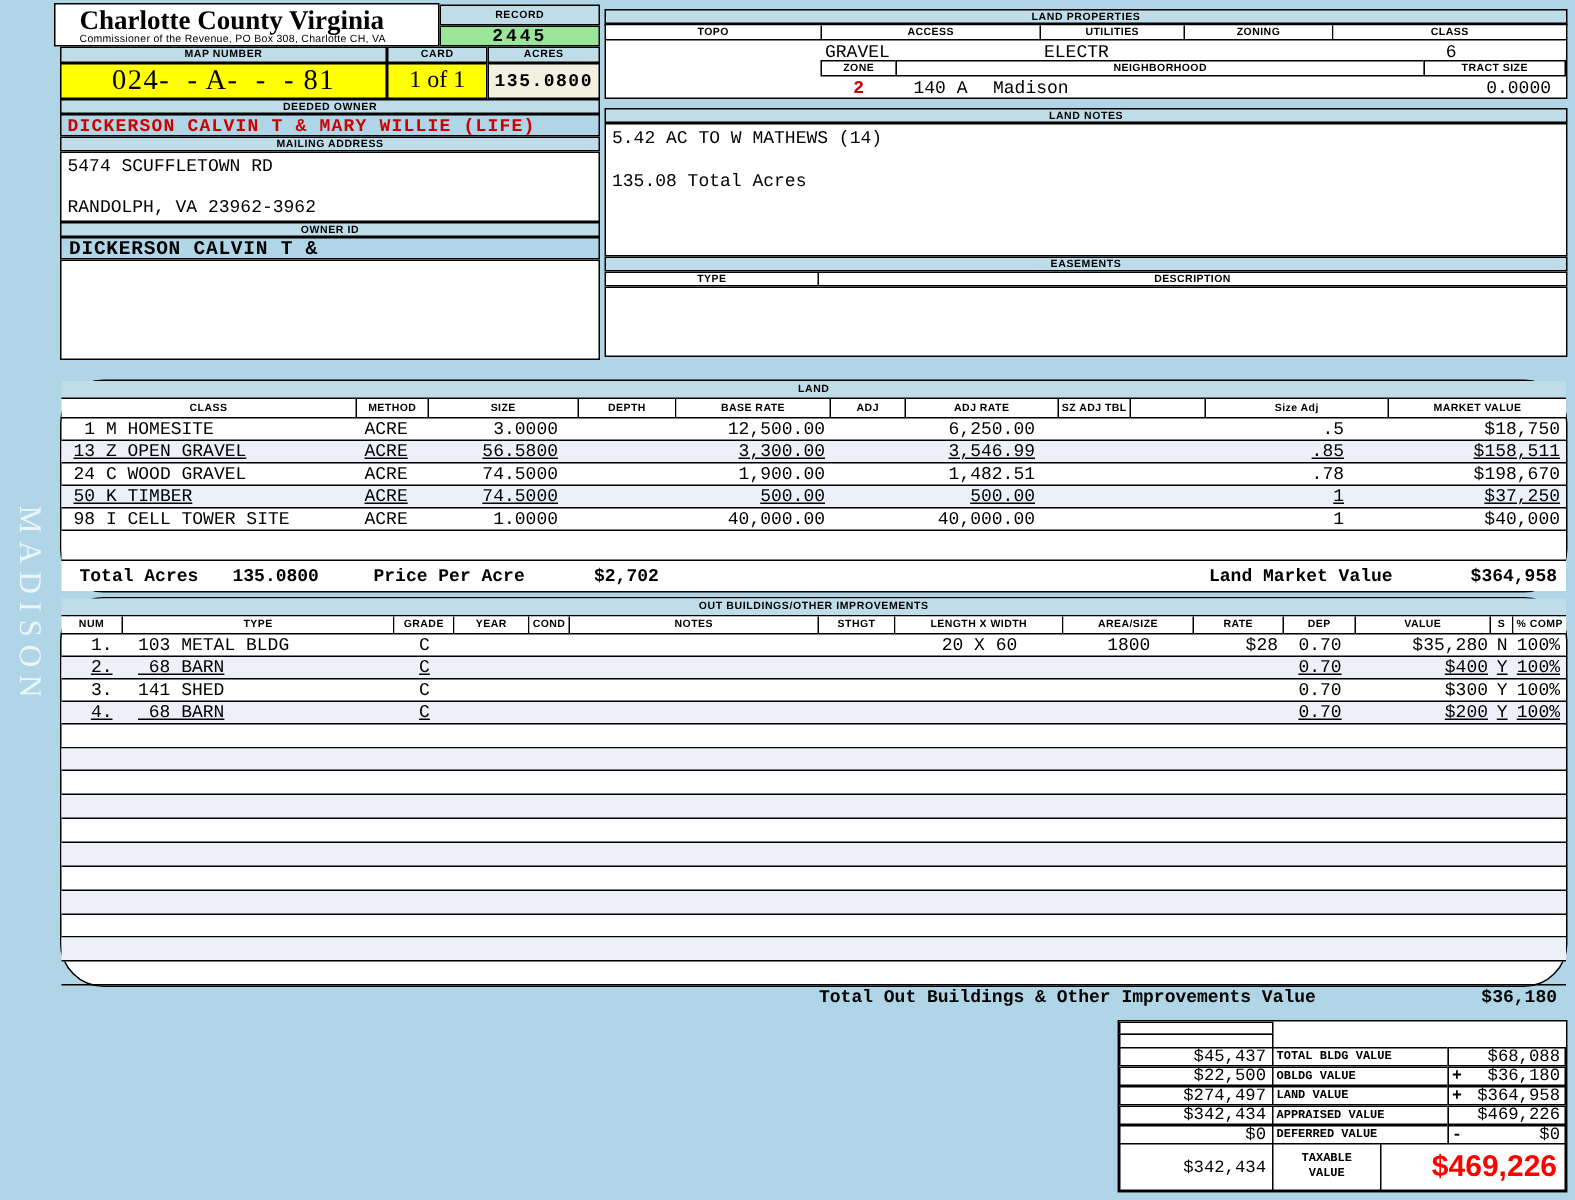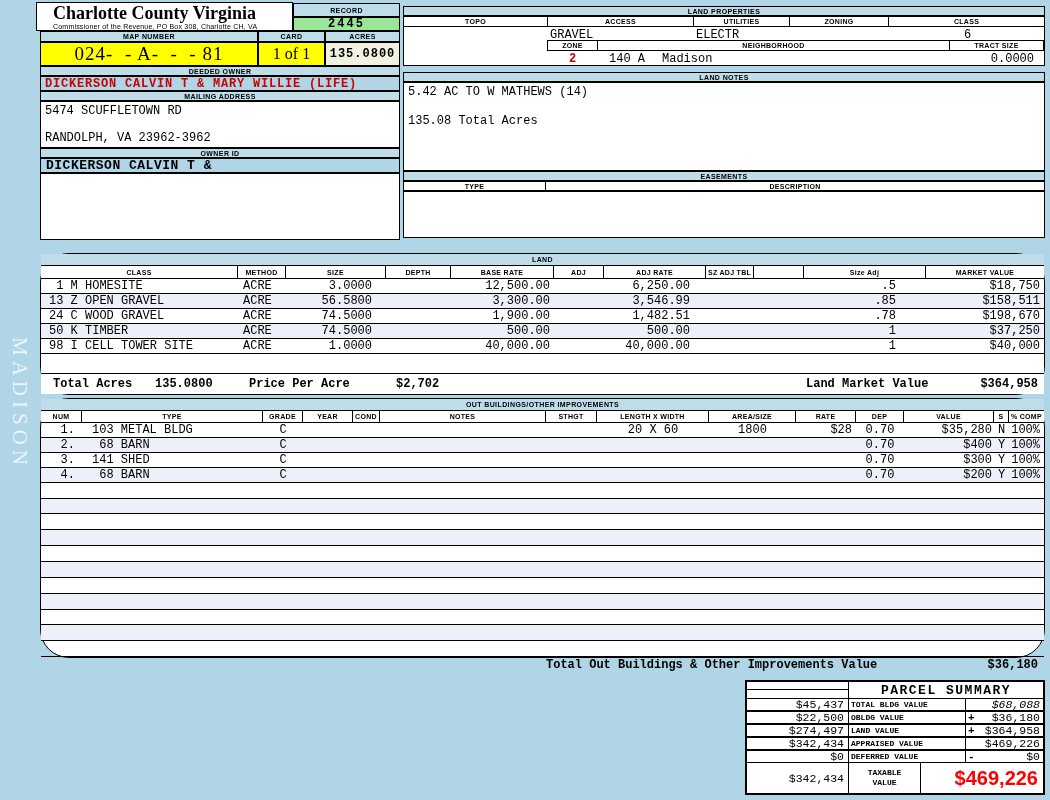--- a/index.html
+++ b/index.html
@@ -40,21 +40,21 @@
   .hcell{
     box-sizing:border-box;border-right:1px solid #000;background:#fff;
     display:flex;align-items:center;justify-content:center;
     font:bold 7px "Liberation Sans",sans-serif;letter-spacing:.3px;white-space:pre;
   }
   .hcell:last-child{border-right:none;}
   .cell{
     box-sizing:border-box;display:flex;align-items:center;
     font:12px "Liberation Mono","DejaVu Sans Mono",monospace;white-space:pre;overflow:hidden;
   }
-  .r-tint{background:var(--row-tint,#EEF0F9);}
+  .r-tint{background:var(--row-tint,#EEF0F9);text-decoration:underline;}
   .sect{display:flex;flex-direction:column;border-radius:29px;}
   .sect .band{border:none;border-bottom:1px solid #000;}
   .hdr-row{border-bottom:1px solid #000;}
   .drow{border-bottom:1px solid #000;}
   .lrow{height:14px;}
   .obrow{height:14px;}
   .oberow{height:15px;}
   
   .lc1{width:197px;padding-left:8px;}
   .lc2{width:48px;padding-left:5px;}
@@ -362,27 +362,26 @@
 
   <div class="totrow" style="flex:1;">
     <span style="left:505px;top:1px;">Total Out Buildings &amp; Other Improvements Value</span>
     <span style="right:6px;top:1px;">$36,180</span>
   </div>
 </div>
 
 <div class="abs bx" style="left:745px;top:680px;width:300px;height:115px;">
   <div class="pscell" style="left:0;top:0;width:103px;height:9px;"></div>
   <div class="pscell" style="left:0;top:8px;width:103px;height:10px;"></div>
-  <div class="pscell yellow ps-title" style="left:102px;top:0;width:196px;height:18px;">PARCEL SUMMARY</div>
 
   <div class="pscell ps-left" style="left:0;top:17px;width:103px;height:13px;">$45,437</div>
   <div class="pscell ps-label" style="left:102px;top:17px;width:118px;height:13px;">TOTAL BLDG VALUE</div>
   <div class="pscell" style="left:219px;top:17px;width:79px;height:13px;">
     <span class="ps-op"></span>
-    <span class="ps-val" style="right:0;font-style:italic;">$68,088</span>
+    <span class="ps-val" style="right:0;">$68,088</span>
   </div>
 
   <div class="pscell ps-left" style="left:0;top:30px;width:103px;height:13px;">$22,500</div>
   <div class="pscell ps-label" style="left:102px;top:30px;width:118px;height:13px;">OBLDG VALUE</div>
   <div class="pscell" style="left:219px;top:30px;width:79px;height:13px;">
     <span class="ps-op">+</span>
     <span class="ps-val" style="right:0;">$36,180</span>
   </div>
 
   <div class="pscell ps-left" style="left:0;top:43px;width:103px;height:13px;">$274,497</div>

